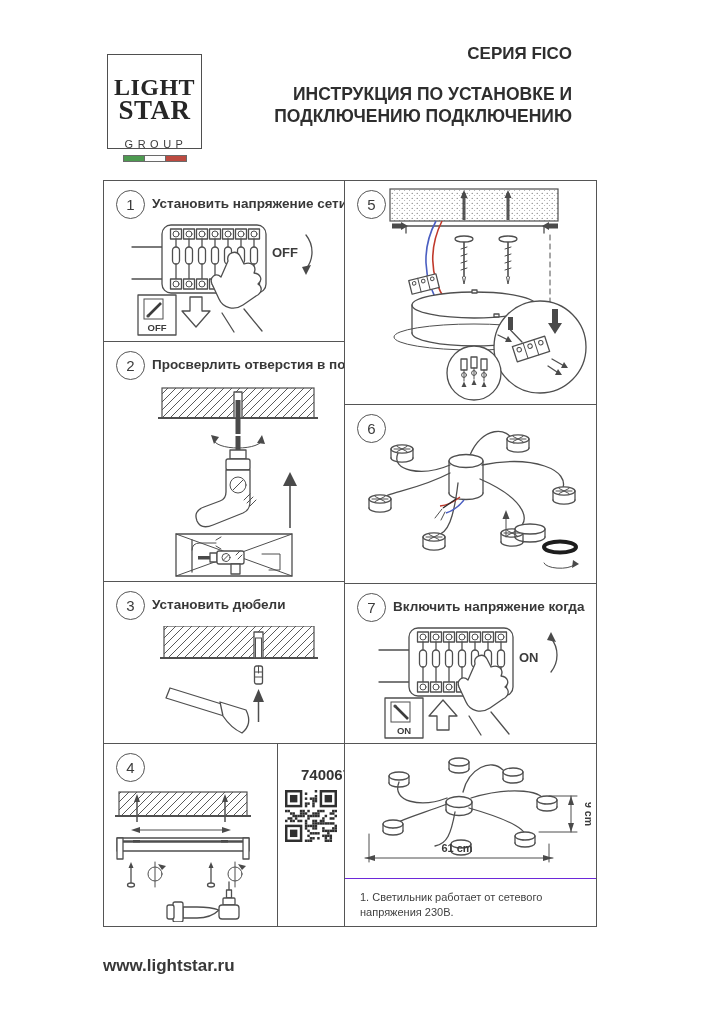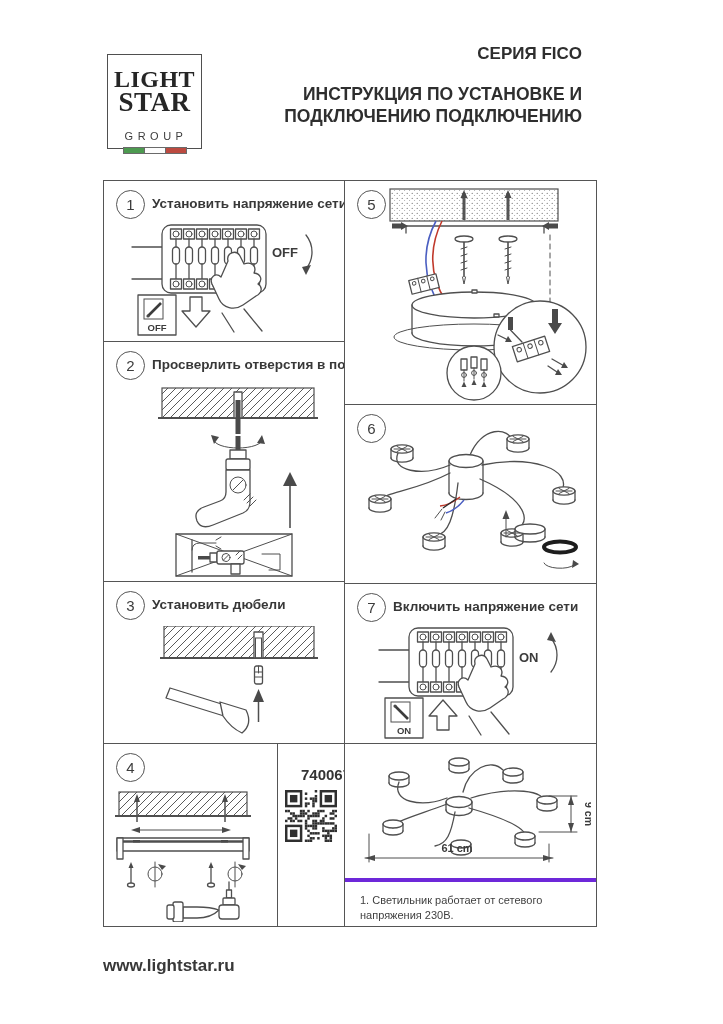--- a/index.html
+++ b/index.html
@@ -1,30 +1,30 @@
 <!DOCTYPE html>
 <html><head>
 <meta charset="utf-8">
 <style>
   html,body{margin:0;padding:0;background:#ffffff;}
   .sheet{position:relative;width:723px;height:1024px;background:#fff;overflow:hidden;
          font-family:"Liberation Sans",sans-serif;color:#3c3c3c;}
   
   .logo-box{position:absolute;left:107px;top:54px;width:95px;height:95px;
             border:1.5px solid #4f4f4f;background:#fff;text-align:center;box-sizing:border-box;
-            padding-top:13px;}
+            padding-top:21px;}
   .logo-l1{font-family:"Liberation Serif",serif;font-weight:bold;font-size:24px;line-height:22px;color:#262626;letter-spacing:.5px;}
   .logo-l2{font-family:"Liberation Serif",serif;font-weight:bold;font-size:27px;line-height:25px;color:#262626;letter-spacing:.5px;}
   .logo-l3{font-size:11px;letter-spacing:4.5px;color:#3d3d3d;margin-top:15px;margin-left:3px;}
   .flag{display:flex;width:64px;height:7px;margin:5px auto 0 auto;}
   .flag span{flex:1;border:1px solid #6a6a6a;}
   .flag .g{background:#4d9a50;border-right:none;}
   .flag .w{background:#fdfdfd;}
   .flag .r{background:#bc4a40;border-left:none;}
-  .head-text{position:absolute;left:250px;top:44px;width:332px;text-align:right;color:#2e2e2e;}
+  .head-text{position:absolute;left:240px;top:44px;width:332px;text-align:right;color:#2e2e2e;}
   .series{font-size:17px;font-weight:bold;}
   .article{font-size:19px;font-weight:bold;margin-top:6px;}
   .doc-title{font-size:17.5px;font-weight:bold;margin-top:20px;line-height:21.5px;color:#2e2e2e;text-align:right;}
   
   .panel{position:absolute;border:1px solid #555;background:#fff;box-sizing:border-box;}
   #p1{left:103px;top:180px;width:243px;height:162px;}
   #p2{left:103px;top:341px;width:243px;height:241px;}
   #p3{left:103px;top:581px;width:243px;height:163px;}
   #p4{left:103px;top:743px;width:243px;height:184px;}
   #p5{left:344px;top:180px;width:253px;height:225px;}
@@ -40,21 +40,21 @@
   .ln{stroke:#4f4f4f;stroke-width:1.3;fill:none;stroke-linecap:round;stroke-linejoin:round;}
   .lt{stroke:#4f4f4f;stroke-width:1;fill:none;stroke-linecap:round;}
   .fw{fill:#fff;stroke:#4f4f4f;stroke-width:1.3;stroke-linejoin:round;}
   .fd{fill:#4a4a4a;stroke:none;}
   .txt{font-family:"Liberation Sans",sans-serif;font-weight:bold;fill:#3c3c3c;}
   
   .p4-art{position:absolute;left:0;top:0;width:173px;height:100%;border-right:1px solid #555;}
   .qr-cell{position:absolute;left:173px;right:0;top:0;bottom:0;text-align:center;padding-top:22px;}
   .qr-label{font-size:15px;font-weight:bold;color:#333;margin-bottom:7px;padding-left:24px;}
   
-  .notes{position:absolute;left:0;right:0;top:134px;bottom:0;border-top:4px solid #6d28d9;
+  .notes{position:absolute;left:0;right:0;top:134px;bottom:0;border-top:1px solid #6d28d9;
          padding:11px 10px 0 15px;font-size:11px;line-height:15px;color:#3f3f3f;}
   .footer{position:absolute;left:103px;top:956px;width:494px;text-align:left;
           font-size:17px;font-weight:bold;color:#383838;}
 </style>
 </head>
 <body>
 
 <div class="sheet">
 
   <div class="logo-box">
@@ -530,21 +530,21 @@
       <g>
         <ellipse cx="214" cy="134" rx="16" ry="5.5" fill="none" stroke="#1d1d1d" stroke-width="4"></ellipse>
         <path d="M198,150 a16,6 0 0 0 30,2" class="lt"></path>
           <polygon points="226,155 233,151 227,147" class="fd"></polygon>
       </g>
     </svg>
   </div>
 
   <div class="panel" id="p7">
     <div class="stepnum">7</div>
-    <div class="steplabel">Включить напряжение сети</div>
+    <div class="steplabel">Включить напряжение когда</div>
     <svg class="art" style="left:32px;top:38px" width="210" height="120" viewBox="0 0 210 120">
       <defs>
           <g id="bu7">
         <rect x="-5.5" y="0" width="11" height="10" class="fw"></rect>
             <circle cx="0" cy="5" r="3" class="lt"></circle>
         <line x1="0" y1="10" x2="0" y2="18" class="ln"></line>
         <rect x="-3.5" y="18" width="7" height="17" rx="3.5" class="fw"></rect>
         <line x1="0" y1="35" x2="0" y2="50" class="ln"></line>
         <rect x="-5.5" y="50" width="11" height="10" class="fw"></rect>
             <circle cx="0" cy="55" r="3" class="lt"></circle>

